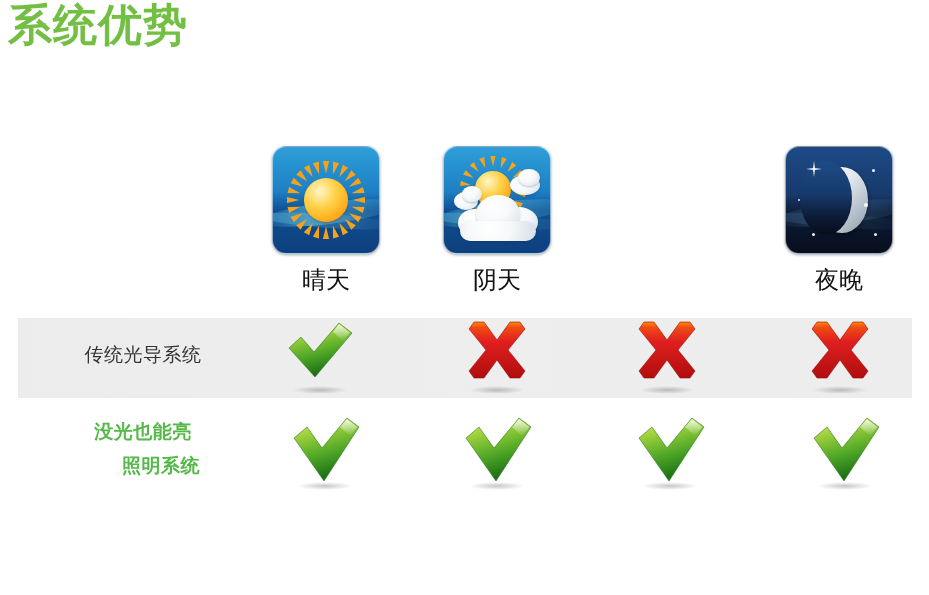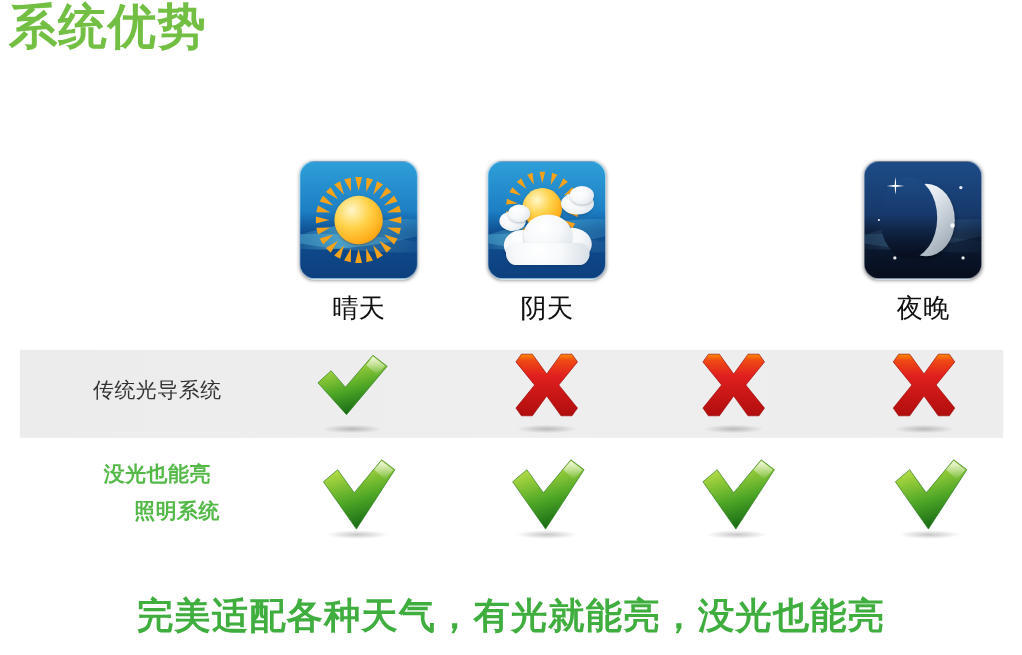--- a/index.html
+++ b/index.html
@@ -346,15 +346,14 @@
 
     <div class="mark" style="left:770px;top:8px;">
       <div class="shadow"></div>
       <svg width="78" height="72" viewBox="0 0 78 72">
         <path d="M8 24 L21 13 L36 34 L61 4 L73 13 L38 67 Z" fill="url(#chkA)" stroke="#2b7a1e" stroke-width="0.6"></path>
         <path d="M61 5 L71.5 13 L64 22 L54 13 Z" fill="url(#chkHi)"></path>
       </svg>
     </div>
   </div>
 
-  <div class="footer">完美适配各种天气，有光就能亮，没光也能亮</div>
 
 </div>
 
 </body></html>

